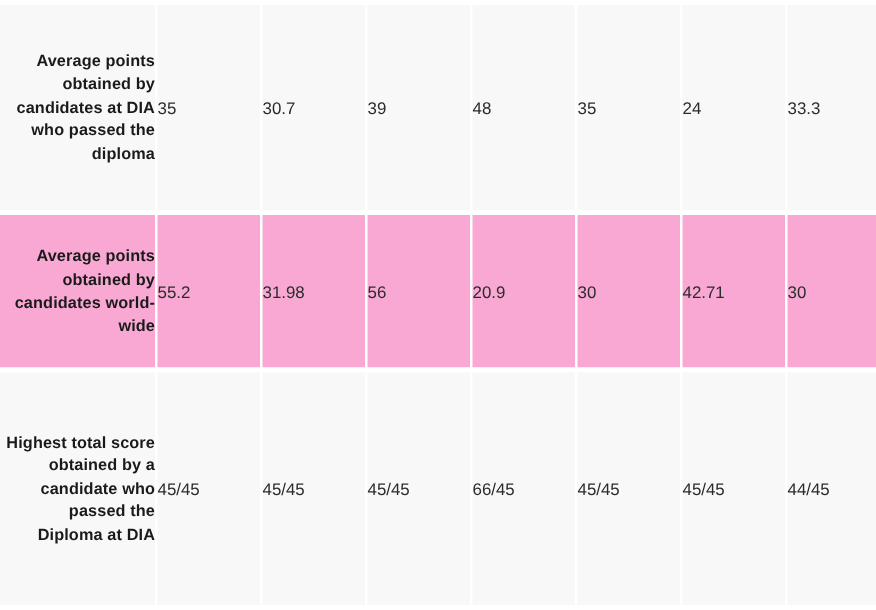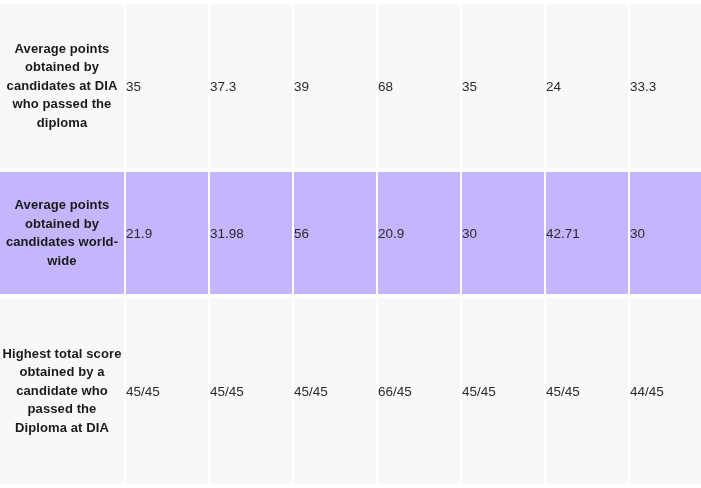--- a/index.html
+++ b/index.html
@@ -32,41 +32,41 @@
   }
 
   table.stats-table td {
     vertical-align: middle;
     padding: 0;
     border: 0;
   }
 
   
   tr.row-shaded td { background: #f8f8f8; }
-  tr.row-plain  td { background: #c4b5fd; }
+  tr.row-plain  td { background: #f9a8d4; }
 
   
   tr.row-gap td {
     background: #ffffff;
     height: 4px;
     padding: 0;
     font-size: 0;
     line-height: 0;
   }
 
   
   td.label-cell {
     width: 124px;
     font-weight: bold;
     font-size: 13px;
     line-height: 18.5px;
     color: #1a1a1a;
     padding: 10px 14px 10px 20px;
     box-sizing: border-box;
-    text-align: center;
+    text-align: right;
     letter-spacing: 0.1px;
   }
 
   
   td.data-cell {
     width: 82px;
     font-size: 13.5px;
     color: #2b2b2b;
     text-align: left;
     box-sizing: border-box;
@@ -82,42 +82,42 @@
 </head>
 <body>
 
 <div class="table-wrap">
   <table class="stats-table">
     <tbody>
 
       <tr class="row-shaded r1">
         <td class="label-cell">Average points obtained by candidates at DIA who passed the diploma</td>
         <td class="data-cell">35</td>
-        <td class="data-cell">37.3</td>
+        <td class="data-cell">30.7</td>
         <td class="data-cell">39</td>
-        <td class="data-cell">68</td>
+        <td class="data-cell">48</td>
         <td class="data-cell">35</td>
         <td class="data-cell">24</td>
         <td class="data-cell">33.3</td>
       </tr>
 
       <tr class="row-gap">
         <td></td>
         <td></td>
         <td></td>
         <td></td>
         <td></td>
         <td></td>
         <td></td>
         <td></td>
       </tr>
 
       <tr class="row-plain r2">
         <td class="label-cell">Average points obtained by candidates world-wide</td>
-        <td class="data-cell">21.9</td>
+        <td class="data-cell">55.2</td>
         <td class="data-cell">31.98</td>
         <td class="data-cell">56</td>
         <td class="data-cell">20.9</td>
         <td class="data-cell">30</td>
         <td class="data-cell">42.71</td>
         <td class="data-cell">30</td>
       </tr>
 
       <tr class="row-gap">
         <td></td>

